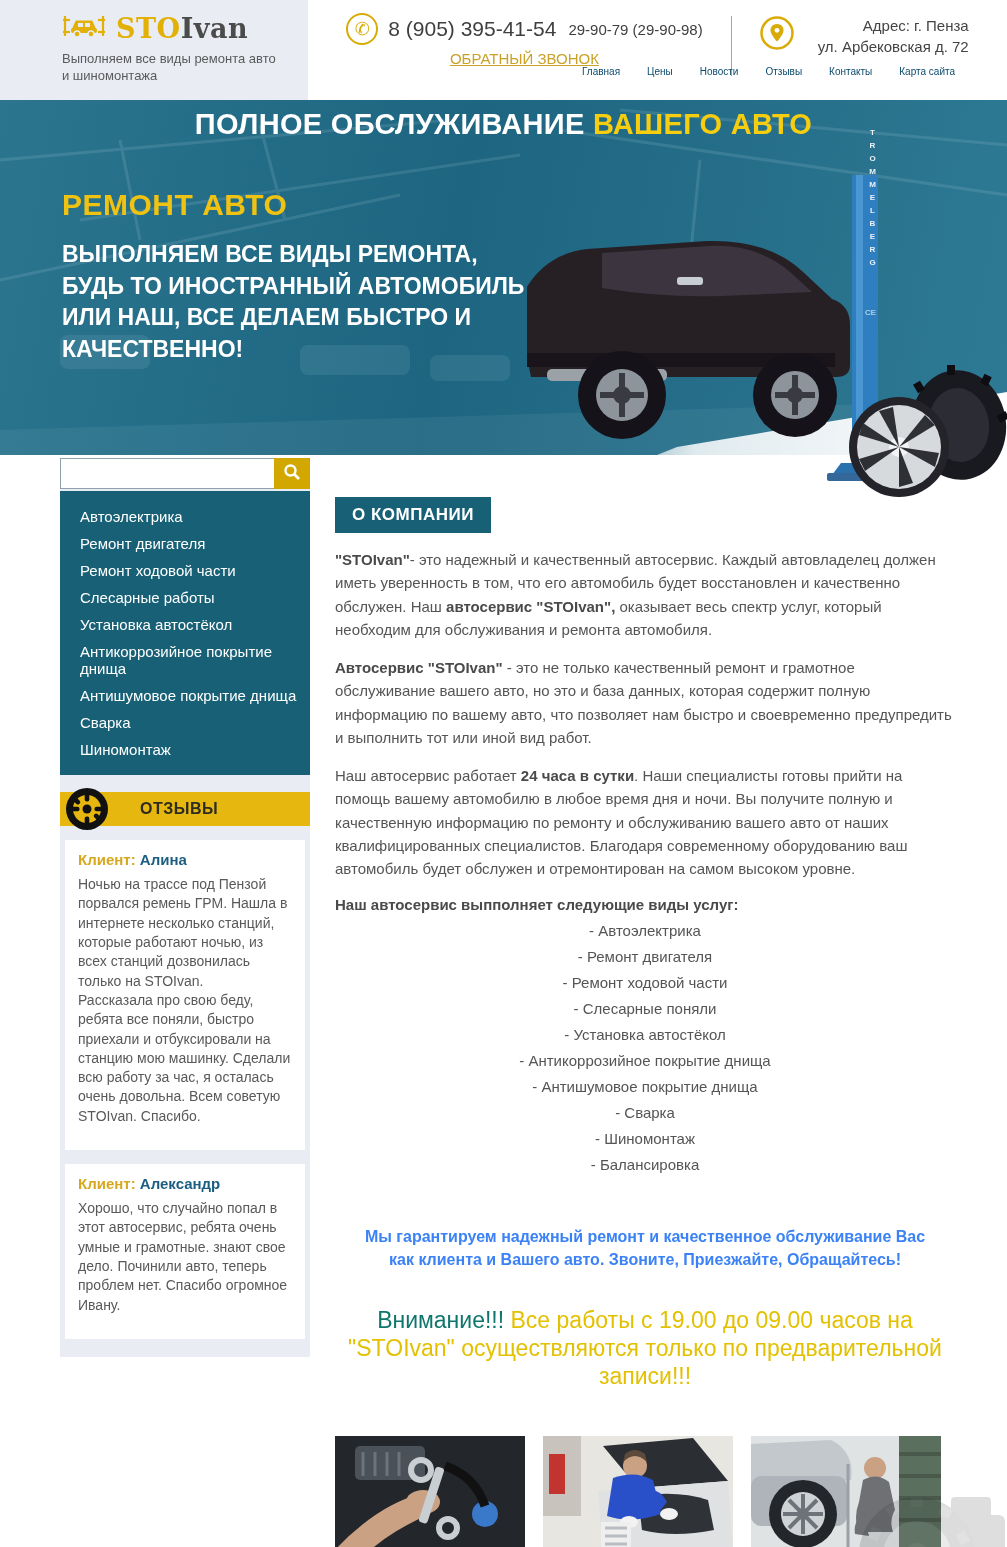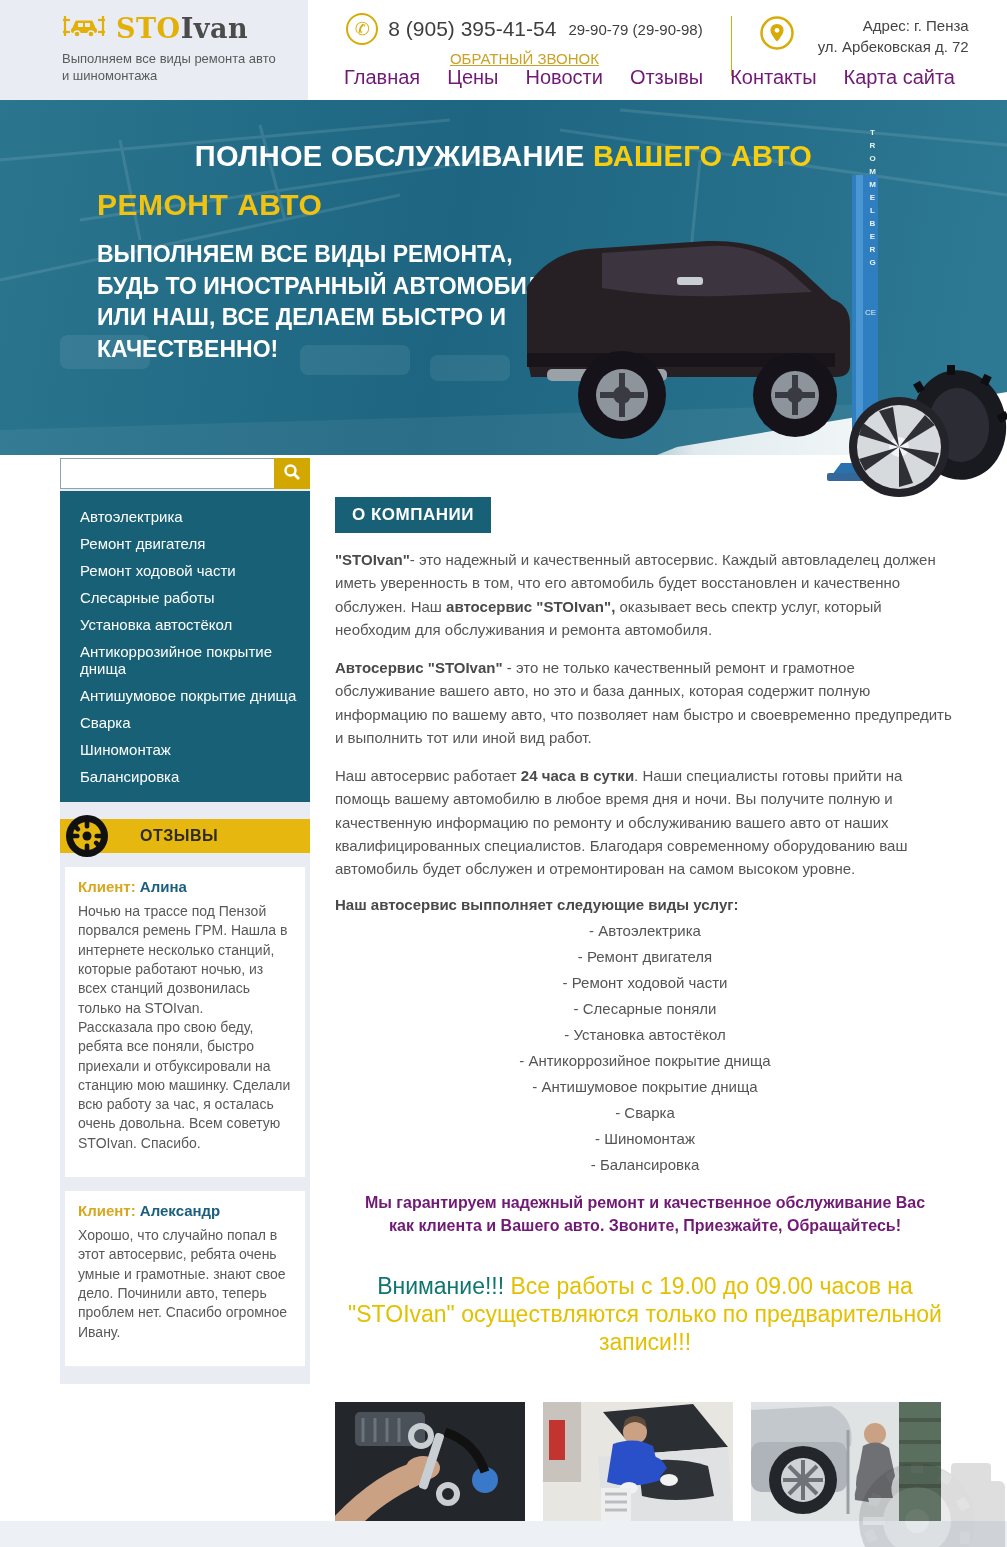--- a/index.html
+++ b/index.html
@@ -24,30 +24,30 @@
   .phone-line { display:flex; align-items:center; gap:10px; }
   .circle-icon { width:32px; height:32px; border:2px solid #d9ab07; border-radius:50%;
     color:#d9ab07; display:flex; align-items:center; justify-content:center; font-size:18px; flex:0 0 auto; }
   .phone-main { font-size:21px; color:#3f3f3f; }
   .phone-secondary { font-size:15px; color:#3f3f3f; margin-left:2px; }
   .callback { color:#c9a227; text-decoration:underline; font-size:15px; margin-top:5px; display:inline-block; cursor:pointer; }
   .vdivider { width:1px; height:60px; background:#d9ab07; margin-top:3px; }
   .address-group { display:flex; align-items:center; gap:24px; padding-top:2px; }
   .address-text { font-size:15px; color:#444; text-align:right; line-height:1.4; }
   .main-nav { position:absolute; right:52px; top:66px; display:flex; gap:27px; }
-  .main-nav span { font-size:20px; color:#701a75; cursor:pointer; }
+  .main-nav span { font-size:10px; color:#0c4a6e; cursor:pointer; }
 
   
   .hero { position:relative; height:355px;
     background:linear-gradient(100deg,#2b758f 0%, #1d6580 45%, #27708b 75%, #2e7a94 100%); }
   .hero-beams { position:absolute; inset:0; opacity:0.13; }
-  .hero-title { position:absolute; top:40px; left:0; width:100%; text-align:center;
+  .hero-title { position:absolute; top:8px; left:0; width:100%; text-align:center;
     font-size:29px; font-weight:bold; color:#fff; letter-spacing:0.3px; white-space:nowrap; }
   .hero-title .yellow { color:#f7ce0f; }
-  .hero-left { position:absolute; left:62px; top:88px;margin-left:35px; }
+  .hero-left { position:absolute; left:62px; top:88px; }
   .hero-sub { font-size:30px; color:#f0c211; font-weight:bold; margin-bottom:17px; letter-spacing:0.5px; }
   .hero-lines div { font-size:23px; color:#ffffff; font-weight:bold; line-height:1.37; }
   .hero-art { position:absolute; right:0; bottom:-52px; width:480px; height:350px; }
   .lift-brand { position:absolute; right:130px; top:28px; width:22px; text-align:center;
     color:#e8f2f8; font-size:8px; font-weight:bold; writing-mode:vertical-rl; text-orientation:upright;
     letter-spacing:4px; }
   .lift-ce { position:absolute; right:131px; top:208px; color:#dcebf3; font-size:8px; }
 
   
   .content { display:flex; align-items:flex-start; padding:3px 52px 0 60px; min-height:1000px; }
@@ -67,21 +67,21 @@
   .review-name { color:#1b5e80; }
   .review-text { font-size:14px; color:#595959; line-height:1.38; white-space:pre-line; }
 
   .main { flex:1; padding:39px 0 0 25px; }
   .section-title { display:inline-block; background:#176076; color:#fff; font-size:17px;
     font-weight:bold; padding:8px 17px; letter-spacing:0.5px; }
   .main p { font-size:15px; line-height:1.55; color:#555; margin:15px 0; }
   .main p b { color:#4a4a4a; }
   .services-heading { font-size:15px; font-weight:bold; color:#4a4a4a; margin:16px 0 4px 0; }
   .service-item { font-size:15px; color:#555; margin:9px 0;text-align:center; }
-  .guarantee { margin-top:18px; text-align:center; font-size:16px; font-weight:bold; color:#701a75; line-height:1.45; }
+  .guarantee { margin-top:52px; text-align:center; font-size:16px; font-weight:bold; color:#3b82f6; line-height:1.45; }
   .attention { margin-top:34px; text-align:center; font-size:23px; line-height:1.22; }
   .attention .att-red { color:#0f766e; }
   .attention .att-yellow { color:#e3c000; }
   .photos { display:flex; gap:18px; margin-top:46px; }
   .photo { width:190px; height:119px; overflow:hidden; background:#ddd; flex:0 0 auto; }
 
   
   .footer { position:relative; height:92px; background:#edf1f5; display:flex; align-items:center; }
   .tire-watermark { position:absolute; right:2px; bottom:0; opacity:0.16; }
 </style>
@@ -262,21 +262,20 @@
       <nav class="side-menu">
         <div class="mi">Автоэлектрика</div>
         <div class="mi">Ремонт двигателя</div>
         <div class="mi">Ремонт ходовой части</div>
         <div class="mi">Слесарные работы</div>
         <div class="mi">Установка автостёкол</div>
         <div class="mi">Антикоррозийное покрытие днища</div>
         <div class="mi">Антишумовое покрытие днища</div>
         <div class="mi">Сварка</div>
         <div class="mi">Шиномонтаж</div>
-        <div class="mi">Балансировка</div>
       </nav>
 
       <div class="reviews-bar">
         <span class="wheel-icon">
           <svg width="46" height="46" viewBox="0 0 46 46">
             <circle cx="23" cy="23" r="21" fill="#111"></circle>
             <circle cx="23" cy="23" r="14" fill="#e5b70f"></circle>
             <circle cx="23" cy="23" r="4.5" fill="#111"></circle>
             <g fill="#111">
               <rect x="20.7" y="6.5" width="4.6" height="9" rx="2"></rect>

